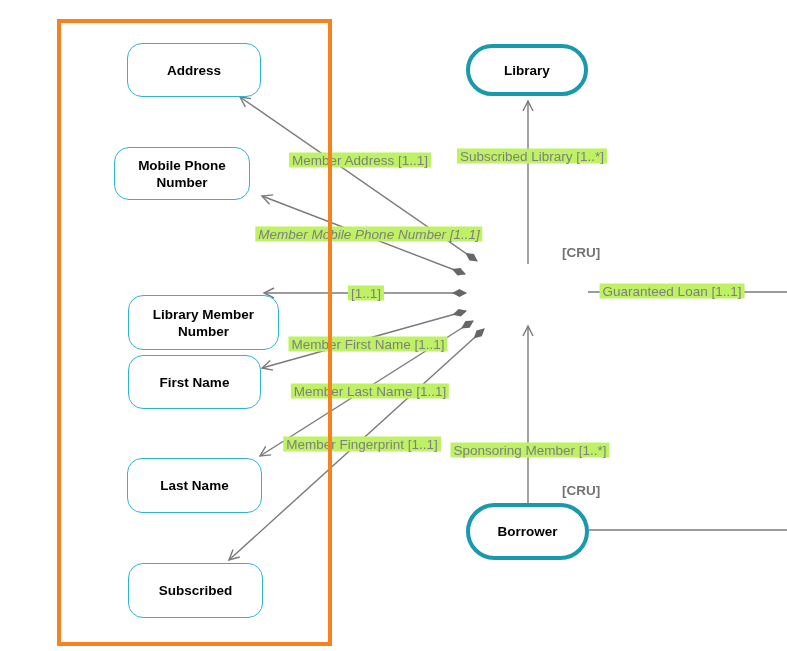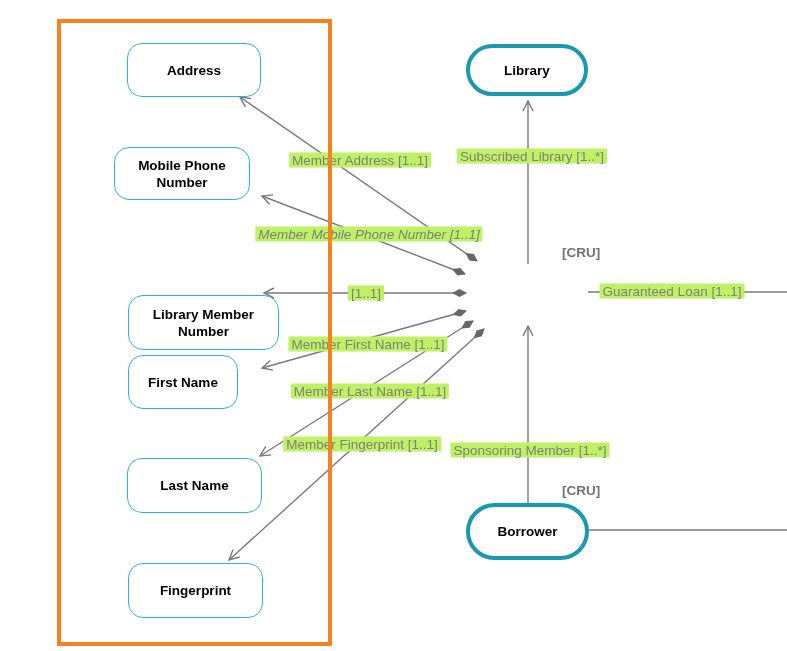--- a/index.html
+++ b/index.html
@@ -99,25 +99,25 @@
 
   <div class="node attr" style="left:127px; top:43px; width:134px; height:54px;">
     <span>Address</span>
   </div>
   <div class="node attr" style="left:114px; top:147px; width:136px; height:53px;">
     <span>Mobile Phone Number</span>
   </div>
   <div class="node attr" style="left:128px; top:252px; width:151px; height:55px;margin-top:43px;">
     <span>Library Member Number</span>
   </div>
-  <div class="node attr" style="left:128px; top:355px; width:110px; height:54px;">
+  <div class="node attr" style="left:128px; top:355px; width:133px; height:54px;">
     <span>First Name</span>
   </div>
   <div class="node attr" style="left:127px; top:458px; width:135px; height:55px;">
     <span>Last Name</span>
   </div>
   <div class="node attr" style="left:128px; top:563px; width:135px; height:55px;">
-    <span>Fingerprint</span>
+    <span>Subscribed</span>
   </div>
 
   <div class="group-rect"></div>
 
 </div>
 
 </body></html>

